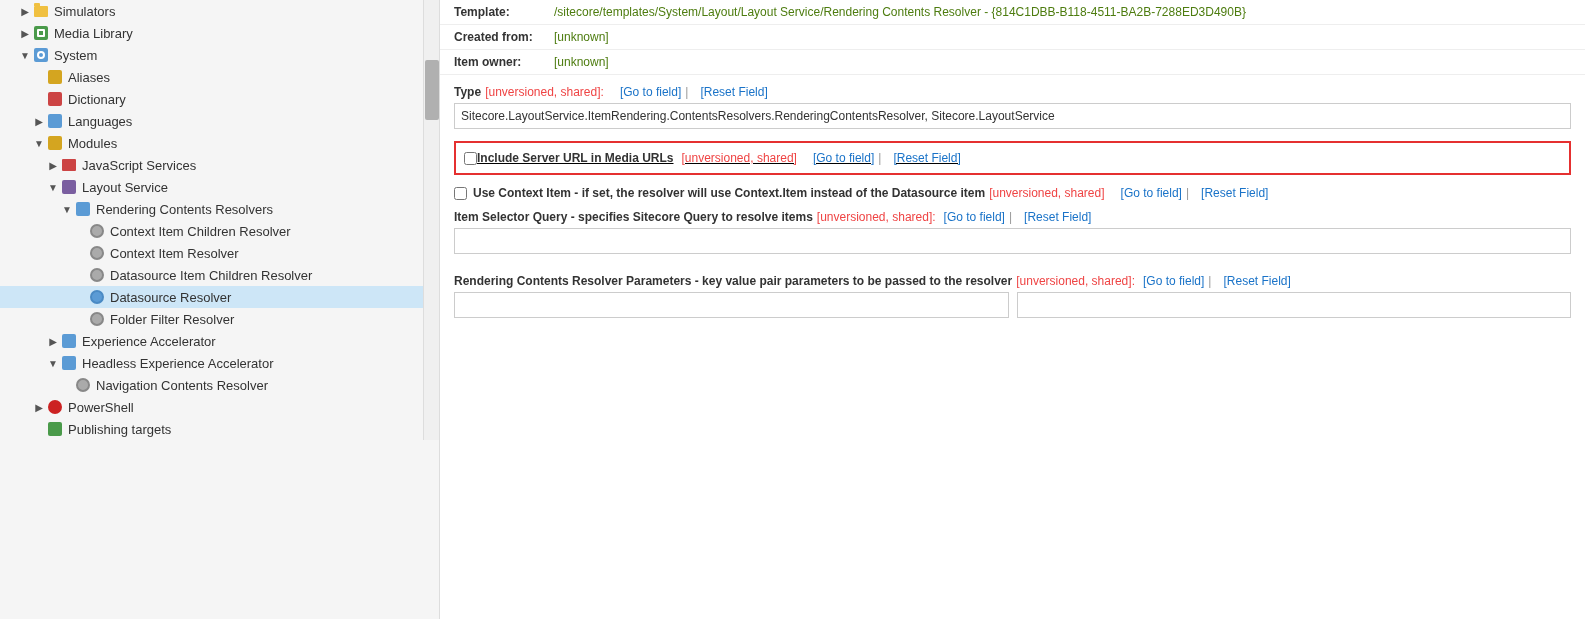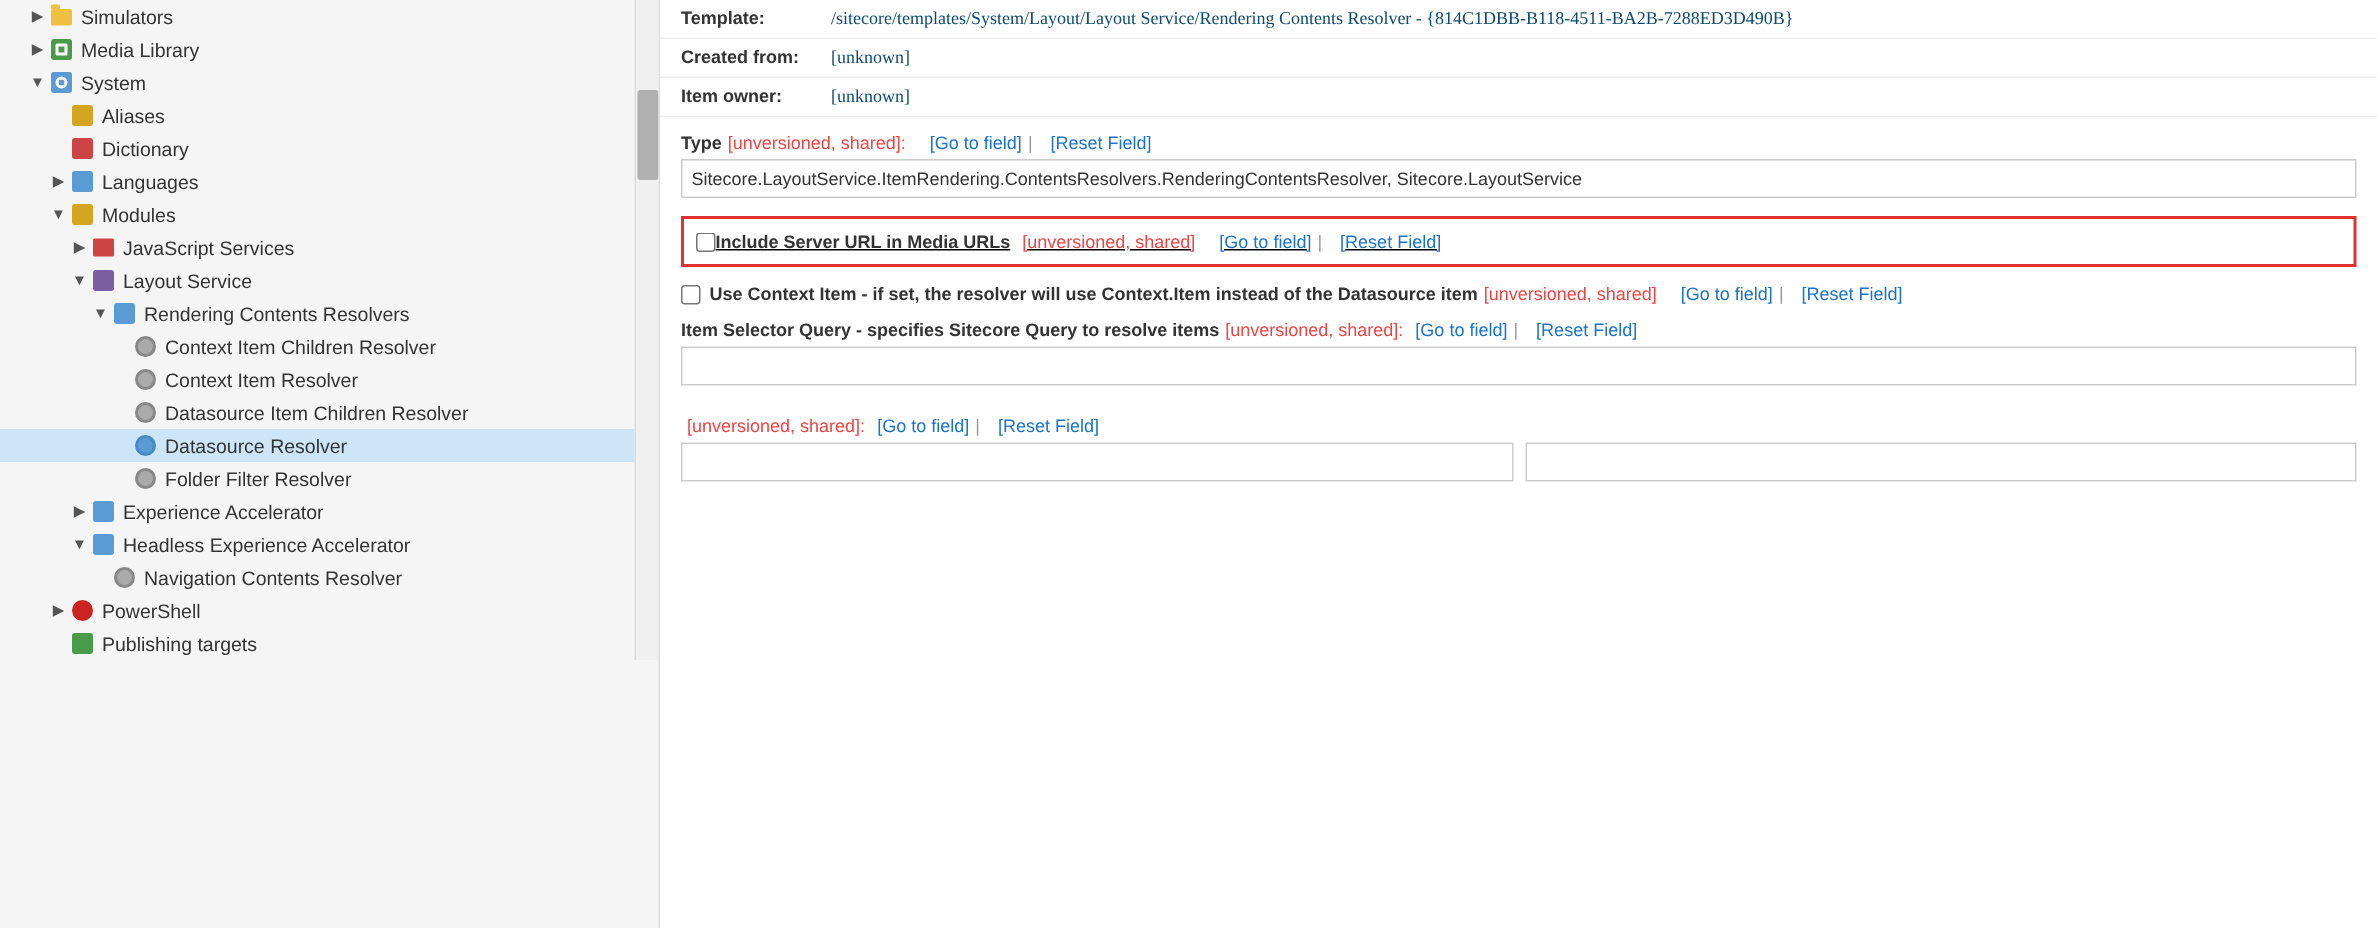--- a/index.html
+++ b/index.html
@@ -82,23 +82,22 @@
       padding: 5px 14px;
       border-bottom: 1px solid #eee;
       font-size: 12px;
     }
     .field-label {
       font-weight: bold;
       min-width: 100px;
       color: #333;
     }
     .field-value {
-      color: #0c4a6e;
+      color: #4d7c0f;
       flex: 1;
-      font-family: Liberation Serif, serif;
     }
 
     .section-header {
       background: #3a3a3a;
       color: #fff;
       font-size: 14px;
       font-weight: bold;
       padding: 8px 14px;
       margin-top: 4px;
     }
@@ -422,20 +421,21 @@
         <a class="data-field-link">[Go to field]</a>
         <span class="data-field-separator">|</span>
         <a class="data-field-link">[Reset Field]</a>
       </div>
       <input type="text" class="text-input-field" value="" style="">
     </div>
 
     
     <div style="margin-bottom:10px;">
       <div class="data-field-header">
+        <span class="data-field-label">Rendering Contents Resolver Parameters - key value pair parameters to be passed to the resolver</span>
         <span class="data-field-meta">[unversioned, shared]:</span>
         <a class="data-field-link">[Go to field]</a>
         <span class="data-field-separator">|</span>
         <a class="data-field-link">[Reset Field]</a>
       </div>
       <div class="two-col-inputs">
         <input type="text" class="text-input-field" value="" style="">
         <input type="text" class="text-input-field" value="" style="">
       </div>
     </div>

